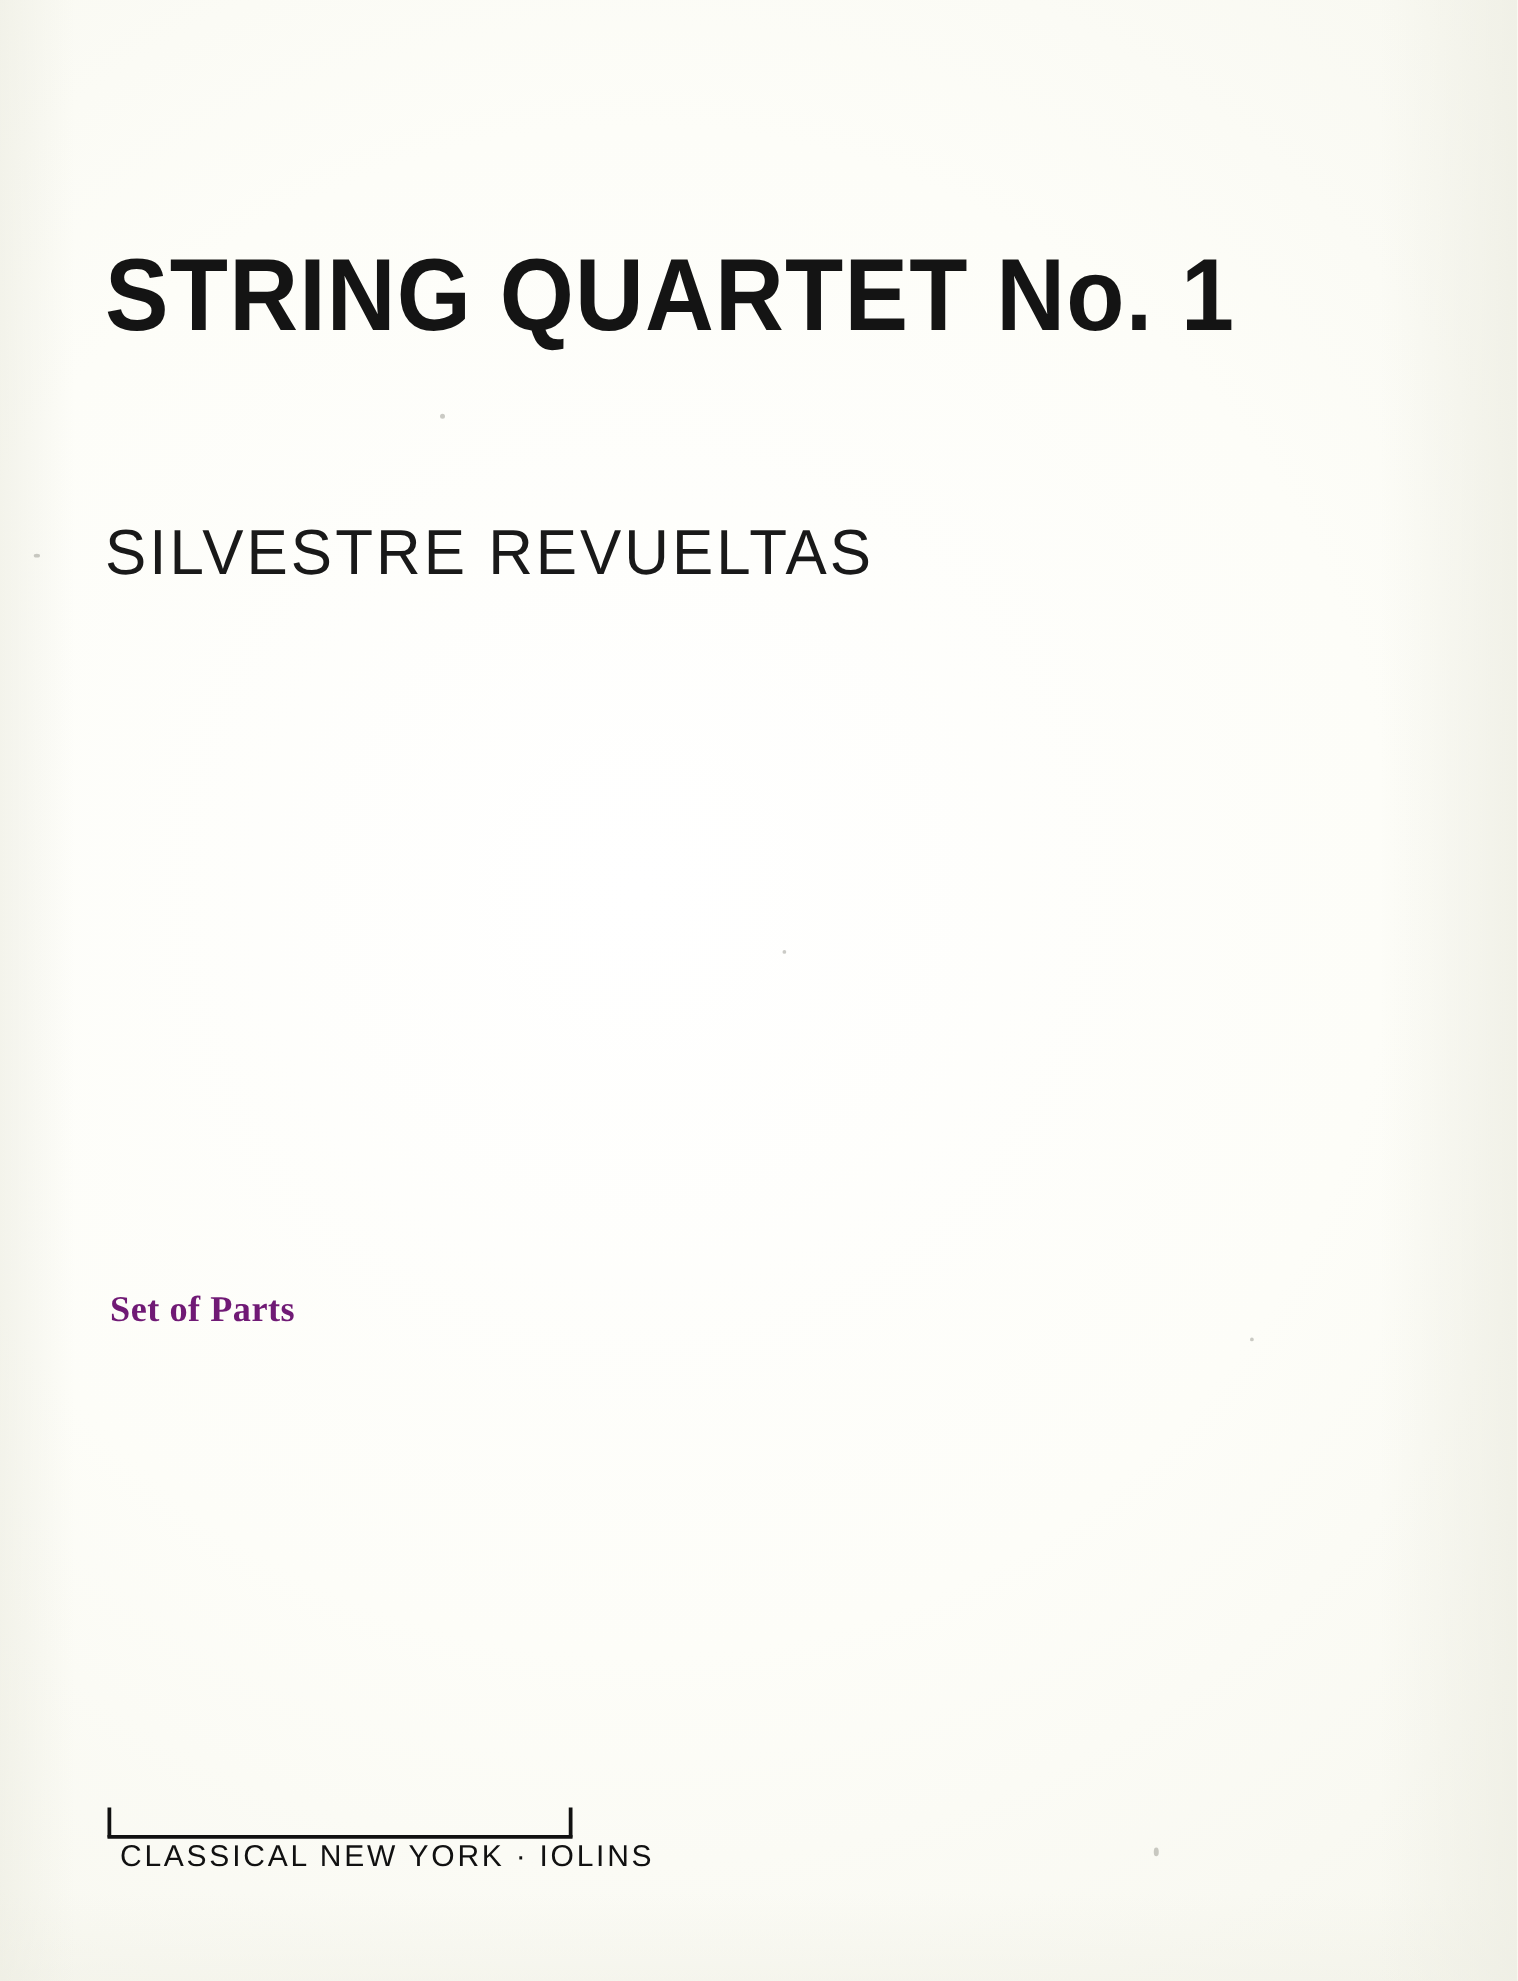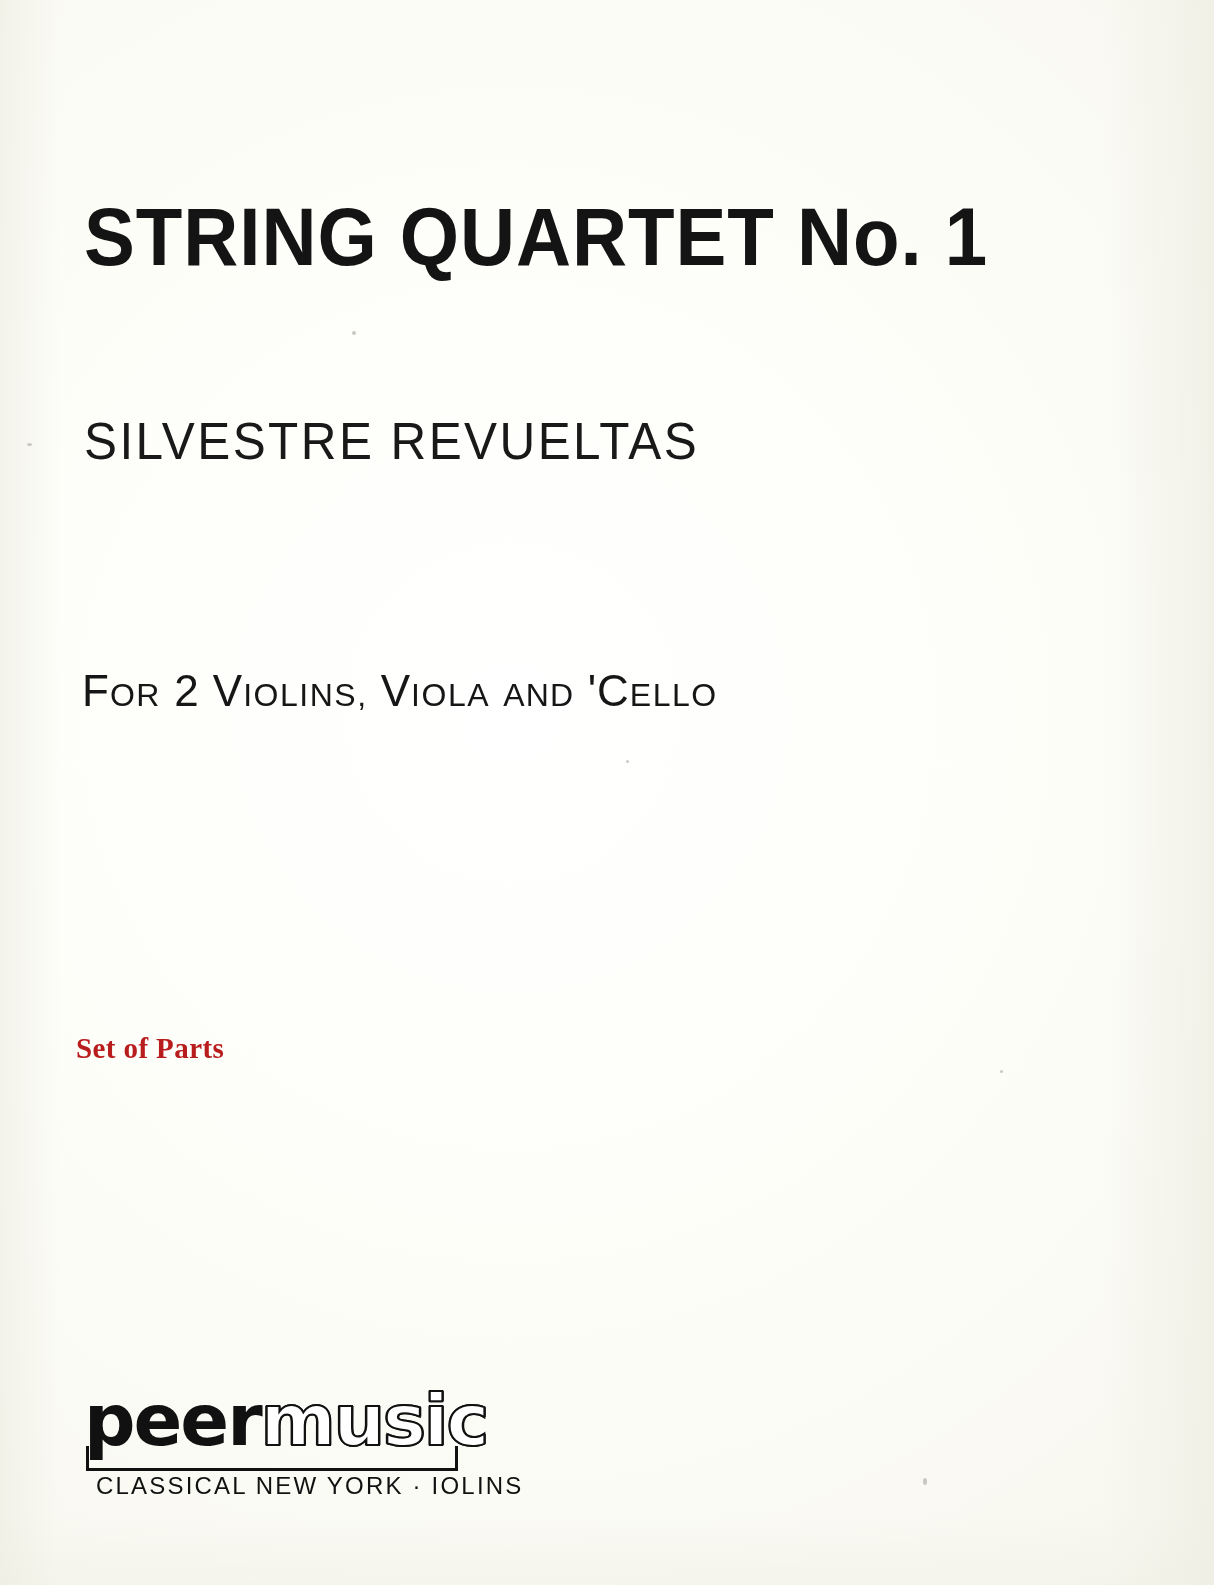--- a/index.html
+++ b/index.html
@@ -91,27 +91,27 @@
     letter-spacing: 1.5px;
   }
   .instrumentation .lower {
     font-size: 32px;
     letter-spacing: 1.2px;
   }
 
   
   .set-of-parts {
     position: absolute;
-    left: 76px;
+    left: 88px;
     top: 1032px;
     font-family: "Liberation Serif", serif;
     font-weight: 700;
     font-size: 29px;
     letter-spacing: 0.4px;
-    color: #b91c1c;
+    color: #701a75;
     white-space: nowrap;
   }
 
   
   .logo {
     position: absolute;
     left: 84px;
     top: 1382px;
     width: 400px;
     height: 128px;
@@ -183,35 +183,24 @@
 <body>
 
 <div class="page"></div>
 
 <div class="content">
 
   <div class="title">STRING QUARTET No. 1</div>
 
   <div class="composer">SILVESTRE REVUELTAS</div>
 
-  <div class="instrumentation">
-    <span>F</span><span class="sc">OR</span>
-    <span>2</span>
-    <span>V</span><span class="sc">IOLINS,</span>
-    <span>V</span><span class="sc">IOLA</span>
-    <span class="lower">AND</span>
-    <span>'C</span><span class="sc">ELLO</span>
-  </div>
 
   <div class="set-of-parts">Set of Parts</div>
 
   <div class="logo">
-    <div class="logo-wordmark">
-      <span class="logo-peer">peer</span><span class="logo-music">music</span>
-    </div>
     <div class="logo-tick-left"></div>
     <div class="logo-tick-right"></div>
     <div class="logo-rule"></div>
     <div class="logo-sub">CLASSICAL  NEW YORK · IOLINS</div>
   </div>
 
   <div class="speck" style="left:352px; top:331px; width:4px; height:4px;"></div>
   <div class="speck" style="left:626px; top:760px; width:3px; height:3px;"></div>
   <div class="speck" style="left:923px; top:1478px; width:4px; height:7px;"></div>
   <div class="speck" style="left:27px; top:443px; width:5px; height:3px;"></div>

